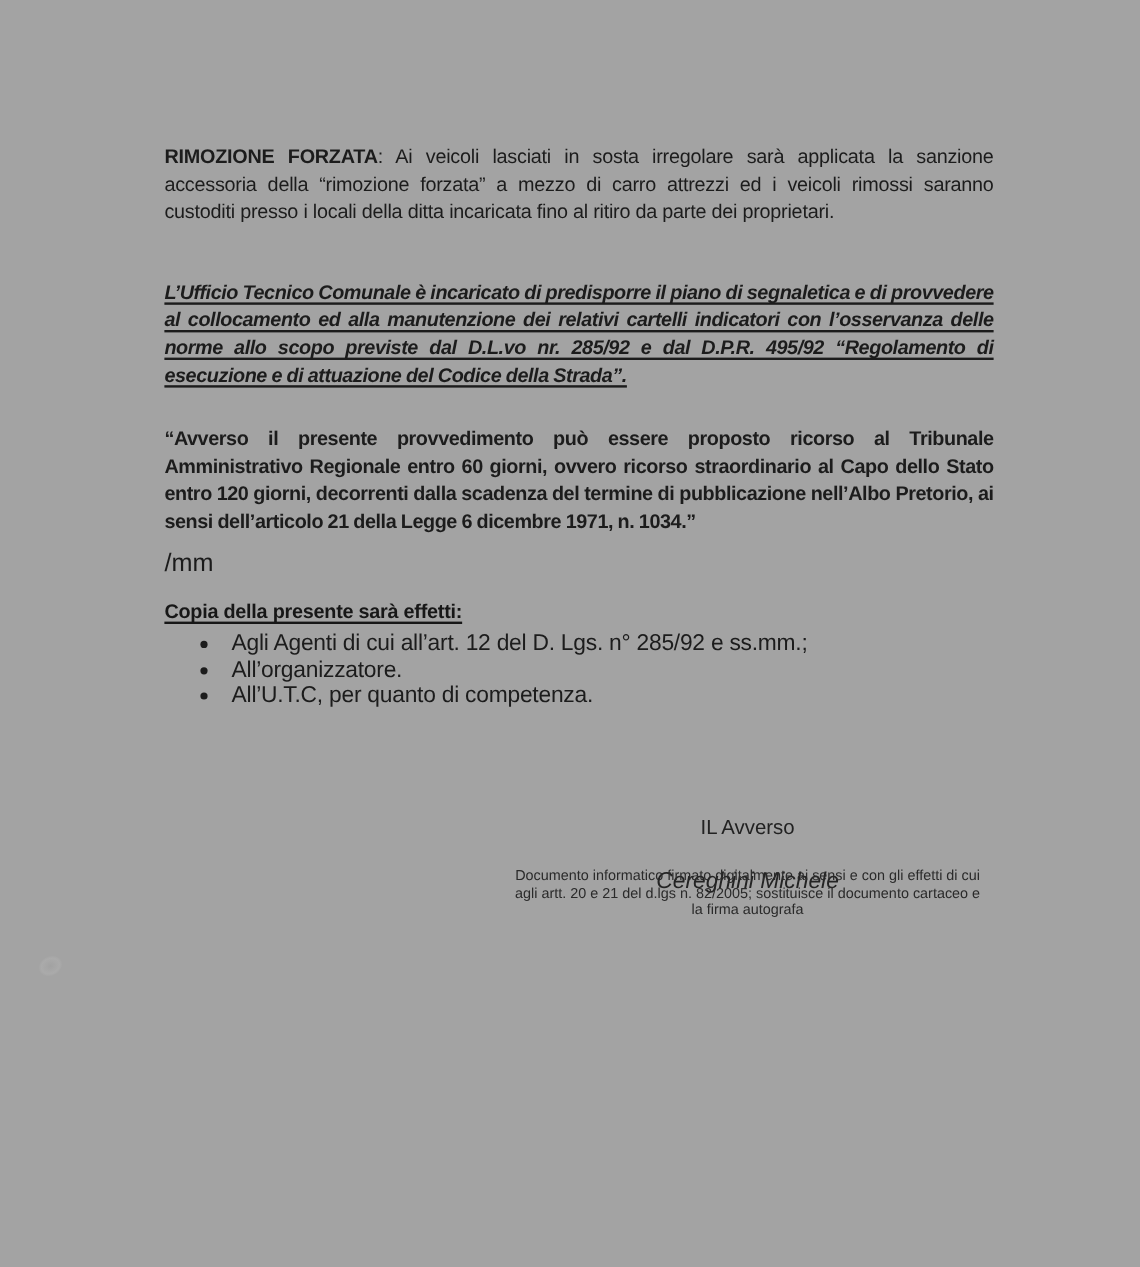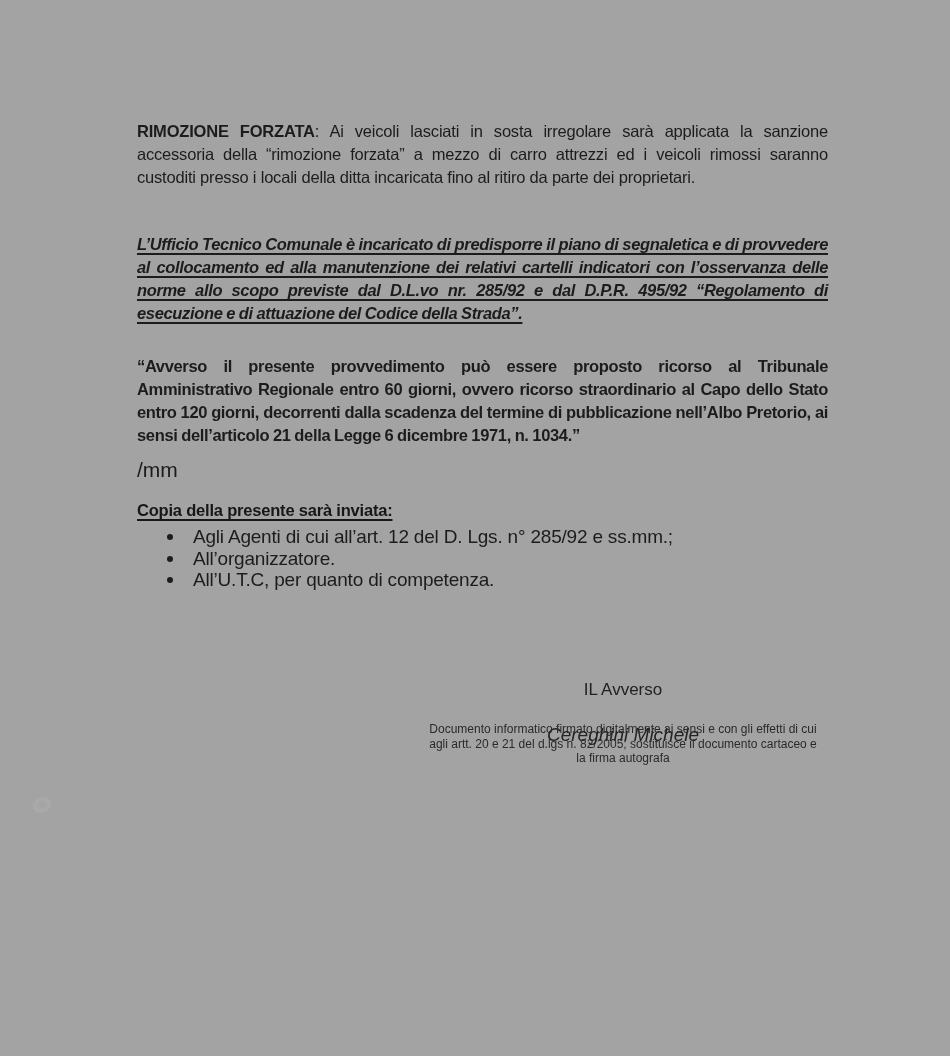--- a/index.html
+++ b/index.html
@@ -131,21 +131,21 @@
 
   <p class="block body-text justified para-rimozione"><span class="lead">RIMOZIONE FORZATA</span><span>: Ai veicoli lasciati in sosta irregolare sarà applicata la sanzione accessoria della “rimozione forzata” a mezzo di carro attrezzi ed i veicoli rimossi saranno custoditi presso i locali della ditta incaricata fino al ritiro da parte dei proprietari.</span></p>
 
   <p class="block body-text justified para-ufficio"><span class="u">L’Ufficio Tecnico Comunale è incaricato di predisporre il piano di segnaletica e di provvedere al collocamento ed alla manutenzione dei relativi cartelli indicatori con l’osservanza delle norme allo scopo previste dal D.L.vo nr. 285/92 e dal D.P.R. 495/92 “Regolamento di esecuzione e di attuazione del Codice della Strada”.</span></p>
 
   <p class="block body-text justified para-avverso">“Avverso il presente provvedimento può essere proposto ricorso al Tribunale Amministrativo Regionale entro 60 giorni, ovvero ricorso straordinario al Capo dello Stato entro 120 giorni, decorrenti dalla scadenza del termine di pubblicazione nell’Albo Pretorio, ai sensi dell’articolo 21 della Legge 6 dicembre 1971, n. 1034.”</p>
 
   <p class="block initials">/mm</p>
 
   <div class="block copy-section">
-    <div class="copy-heading">Copia della presente sarà inviata:</div>
+    <div class="copy-heading">Copia della presente sarà effetti:</div>
     <ul class="copy-list">
       <li>Agli Agenti di cui all’art. 12 del D. Lgs. n° 285/92 e ss.mm.;</li>
       <li>All’organizzatore.</li>
       <li>All’U.T.C, per quanto di competenza.</li>
     </ul>
   </div>
 
   <div class="sig-role">IL Avverso</div>
 
   <div class="sig-name">Cereghini Michele</div>

